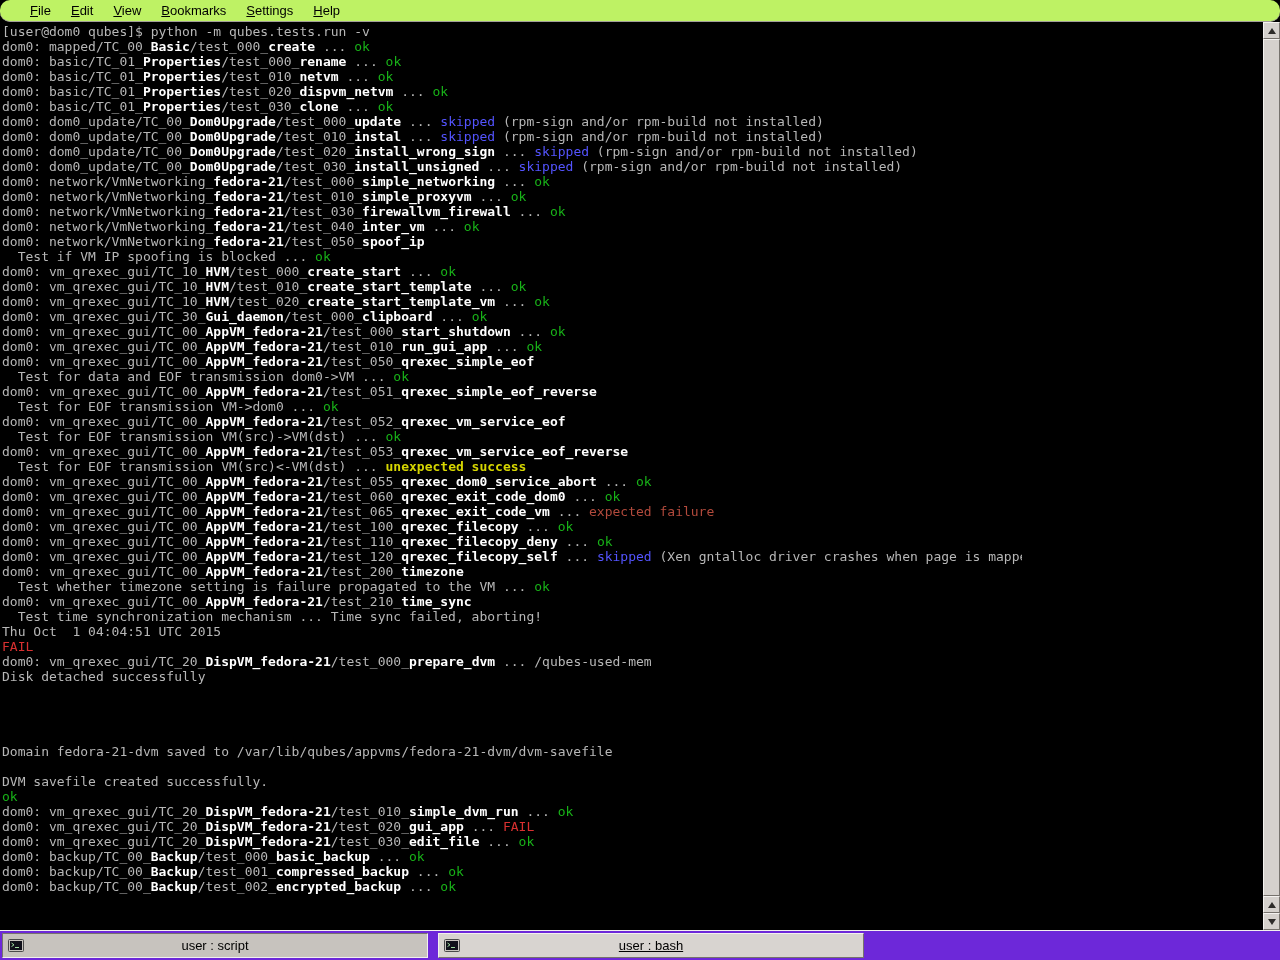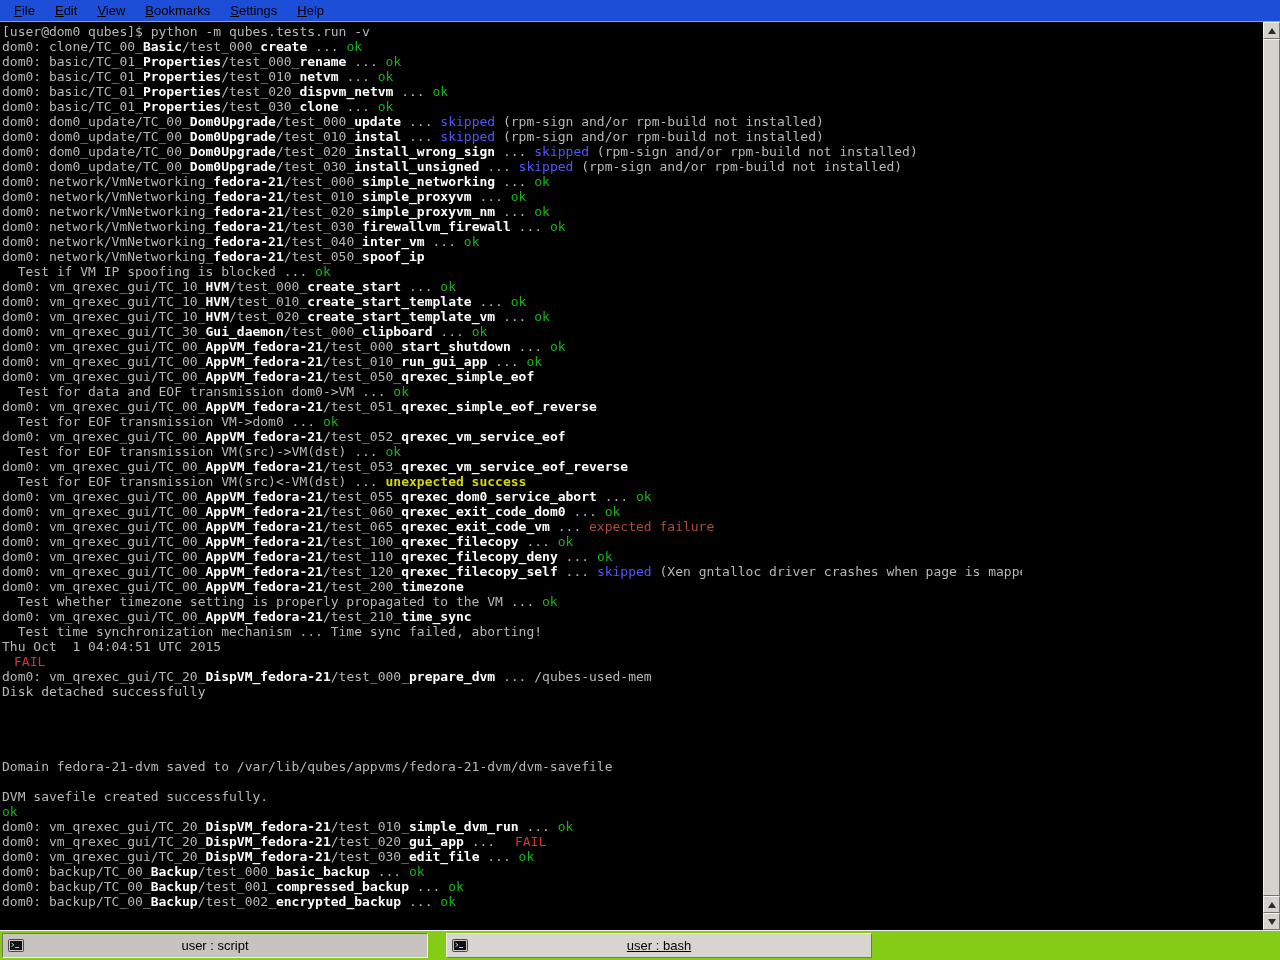--- a/index.html
+++ b/index.html
@@ -1,58 +1,58 @@
 <!DOCTYPE html>
 <html style="--term-bg: #000000; --fg: #b7b7b7; --bold: #ffffff; --ok: #18b218; --skip: #5454ff; --unexp: #d6d600; --expf: #b24a3c; --fail: #d93030;"><head>
 <meta charset="utf-8">
 <style>
   * { margin:0; padding:0; box-sizing:border-box; }
   html, body { width:1280px; height:960px; overflow:hidden; background:#000; }
   #window { position:relative; width:1280px; height:960px; font-family:"Liberation Sans", sans-serif; }
 
   
   #menu-bar { position:absolute; top:0; left:0; width:1280px; height:22px;
-    background:#1d4ed8; border-bottom:1px solid #a39f9a;
-    display:flex; align-items:center; padding-left:4px; }
+    background:#bef264; border-bottom:1px solid #a39f9a;
+    display:flex; align-items:center; padding-left:20px;border-radius:10px; }
   .menu-item { display:inline-block; padding:2px 10px; font-size:13px; color:#000; cursor:default; }
   .menu-item::first-letter { text-decoration:underline; }
 
   
   #terminal { position:absolute; top:22px; left:0; width:1022px; height:908px;
     background:var(--term-bg,#000);
     font-family:"DejaVu Sans Mono", monospace; font-size:13px; line-height:15px;
     padding:2px 0 0 2px; overflow:hidden; }
   .term-line { height:15px; white-space:pre; }
   .seg-n  { color:var(--fg,#b7b7b7); }
   .seg-b  { color:var(--bold,#fff); font-weight:bold; }
   .seg-g  { color:var(--ok,#18b218); }
   .seg-bl { color:var(--skip,#5454ff); }
   .seg-y  { color:var(--unexp,#d6d600); font-weight:bold;margin-top:20px; }
   .seg-r  { color:var(--expf,#b24a3c); }
-  .seg-f  { color:var(--fail,#d93030);margin-left:12px; }
+  .seg-f  { color:var(--fail,#d93030); }
 
   
   #scrollbar { position:absolute; top:22px; right:0; width:17px; height:908px; background:#9b9792; }
   .sb-btn { width:17px; height:17px; background:#d5d1cd;
     border-top:1px solid #f4f2f0; border-left:1px solid #f4f2f0;
     border-right:1px solid #767ael; border-right:1px solid #76726d; border-bottom:1px solid #76726d;
     display:flex; align-items:center; justify-content:center; }
   .arrow { width:0; height:0; display:block; }
   .arrow-up   { border-left:4px solid transparent; border-right:4px solid transparent; border-bottom:6px solid #2e2c2a; }
   .arrow-down { border-left:4px solid transparent; border-right:4px solid transparent; border-top:6px solid #2e2c2a; }
   #sb-top { position:absolute; top:0; left:0; }
   #sb-thumb { position:absolute; top:17px; left:0; width:17px; height:857px; background:#d5d1cd;
     border-top:1px solid #f4f2f0; border-left:1px solid #f4f2f0;
     border-right:1px solid #76726d; border-bottom:1px solid #76726d; }
   #sb-bottom { position:absolute; bottom:0; left:0; }
 
   
   #taskbar { position:absolute; left:0; top:930px; width:1280px; height:30px;
-    background:#84cc16; border-top:1px solid #f2f0ee;
-    display:flex; align-items:center; padding:0 2px; gap:18px; }
+    background:#6d28d9; border-top:1px solid #f2f0ee;
+    display:flex; align-items:center; padding:0 2px; gap:10px; }
   .task-tab { width:426px; height:25px; position:relative;
     display:flex; align-items:center; justify-content:center;
     font-size:13px; color:#000; cursor:default; }
   .task-tab.active { background:#c7c3be; border:1px solid; border-color:#76726d #f2f0ee #f2f0ee #76726d; }
   .task-tab:not(.active) { background:#d8d4d0; border:1px solid; border-color:#f2f0ee #76726d #76726d #f2f0ee;text-decoration:underline; }
   .task-icon { position:absolute; left:5px; top:50%; transform:translateY(-50%); width:16px; height:16px; }
 </style>
 </head>
 <body>
 
@@ -62,32 +62,31 @@
     <div class="menu-item">File</div>
     <div class="menu-item">Edit</div>
     <div class="menu-item">View</div>
     <div class="menu-item">Bookmarks</div>
     <div class="menu-item">Settings</div>
     <div class="menu-item">Help</div>
   </div>
 
   <div id="terminal">
       <div class="term-line"><span class="seg-n">[user@dom0 qubes]$ python -m qubes.tests.run -v</span></div>
-      <div class="term-line"><span class="seg-n">dom0: clone/TC_00_</span><span class="seg-b">Basic</span><span class="seg-n">/test_000_</span><span class="seg-b">create</span><span class="seg-n"> ... </span><span class="seg-g">ok</span></div>
+      <div class="term-line"><span class="seg-n">dom0: mapped/TC_00_</span><span class="seg-b">Basic</span><span class="seg-n">/test_000_</span><span class="seg-b">create</span><span class="seg-n"> ... </span><span class="seg-g">ok</span></div>
       <div class="term-line"><span class="seg-n">dom0: basic/TC_01_</span><span class="seg-b">Properties</span><span class="seg-n">/test_000_</span><span class="seg-b">rename</span><span class="seg-n"> ... </span><span class="seg-g">ok</span></div>
       <div class="term-line"><span class="seg-n">dom0: basic/TC_01_</span><span class="seg-b">Properties</span><span class="seg-n">/test_010_</span><span class="seg-b">netvm</span><span class="seg-n"> ... </span><span class="seg-g">ok</span></div>
       <div class="term-line"><span class="seg-n">dom0: basic/TC_01_</span><span class="seg-b">Properties</span><span class="seg-n">/test_020_</span><span class="seg-b">dispvm_netvm</span><span class="seg-n"> ... </span><span class="seg-g">ok</span></div>
       <div class="term-line"><span class="seg-n">dom0: basic/TC_01_</span><span class="seg-b">Properties</span><span class="seg-n">/test_030_</span><span class="seg-b">clone</span><span class="seg-n"> ... </span><span class="seg-g">ok</span></div>
       <div class="term-line"><span class="seg-n">dom0: dom0_update/TC_00_</span><span class="seg-b">Dom0Upgrade</span><span class="seg-n">/test_000_</span><span class="seg-b">update</span><span class="seg-n"> ... </span><span class="seg-bl">skipped</span><span class="seg-n"> (rpm-sign and/or rpm-build not installed)</span></div>
       <div class="term-line"><span class="seg-n">dom0: dom0_update/TC_00_</span><span class="seg-b">Dom0Upgrade</span><span class="seg-n">/test_010_</span><span class="seg-b">instal</span><span class="seg-n"> ... </span><span class="seg-bl">skipped</span><span class="seg-n"> (rpm-sign and/or rpm-build not installed)</span></div>
       <div class="term-line"><span class="seg-n">dom0: dom0_update/TC_00_</span><span class="seg-b">Dom0Upgrade</span><span class="seg-n">/test_020_</span><span class="seg-b">install_wrong_sign</span><span class="seg-n"> ... </span><span class="seg-bl">skipped</span><span class="seg-n"> (rpm-sign and/or rpm-build not installed)</span></div>
       <div class="term-line"><span class="seg-n">dom0: dom0_update/TC_00_</span><span class="seg-b">Dom0Upgrade</span><span class="seg-n">/test_030_</span><span class="seg-b">install_unsigned</span><span class="seg-n"> ... </span><span class="seg-bl">skipped</span><span class="seg-n"> (rpm-sign and/or rpm-build not installed)</span></div>
       <div class="term-line"><span class="seg-n">dom0: network/VmNetworking_</span><span class="seg-b">fedora-21</span><span class="seg-n">/test_000_</span><span class="seg-b">simple_networking</span><span class="seg-n"> ... </span><span class="seg-g">ok</span></div>
       <div class="term-line"><span class="seg-n">dom0: network/VmNetworking_</span><span class="seg-b">fedora-21</span><span class="seg-n">/test_010_</span><span class="seg-b">simple_proxyvm</span><span class="seg-n"> ... </span><span class="seg-g">ok</span></div>
-      <div class="term-line"><span class="seg-n">dom0: network/VmNetworking_</span><span class="seg-b">fedora-21</span><span class="seg-n">/test_020_</span><span class="seg-b">simple_proxyvm_nm</span><span class="seg-n"> ... </span><span class="seg-g">ok</span></div>
       <div class="term-line"><span class="seg-n">dom0: network/VmNetworking_</span><span class="seg-b">fedora-21</span><span class="seg-n">/test_030_</span><span class="seg-b">firewallvm_firewall</span><span class="seg-n"> ... </span><span class="seg-g">ok</span></div>
       <div class="term-line"><span class="seg-n">dom0: network/VmNetworking_</span><span class="seg-b">fedora-21</span><span class="seg-n">/test_040_</span><span class="seg-b">inter_vm</span><span class="seg-n"> ... </span><span class="seg-g">ok</span></div>
       <div class="term-line"><span class="seg-n">dom0: network/VmNetworking_</span><span class="seg-b">fedora-21</span><span class="seg-n">/test_050_</span><span class="seg-b">spoof_ip</span></div>
       <div class="term-line"><span class="seg-n">  Test if VM IP spoofing is blocked ... </span><span class="seg-g">ok</span></div>
       <div class="term-line"><span class="seg-n">dom0: vm_qrexec_gui/TC_10_</span><span class="seg-b">HVM</span><span class="seg-n">/test_000_</span><span class="seg-b">create_start</span><span class="seg-n"> ... </span><span class="seg-g">ok</span></div>
       <div class="term-line"><span class="seg-n">dom0: vm_qrexec_gui/TC_10_</span><span class="seg-b">HVM</span><span class="seg-n">/test_010_</span><span class="seg-b">create_start_template</span><span class="seg-n"> ... </span><span class="seg-g">ok</span></div>
       <div class="term-line"><span class="seg-n">dom0: vm_qrexec_gui/TC_10_</span><span class="seg-b">HVM</span><span class="seg-n">/test_020_</span><span class="seg-b">create_start_template_vm</span><span class="seg-n"> ... </span><span class="seg-g">ok</span></div>
       <div class="term-line"><span class="seg-n">dom0: vm_qrexec_gui/TC_30_</span><span class="seg-b">Gui_daemon</span><span class="seg-n">/test_000_</span><span class="seg-b">clipboard</span><span class="seg-n"> ... </span><span class="seg-g">ok</span></div>
       <div class="term-line"><span class="seg-n">dom0: vm_qrexec_gui/TC_00_</span><span class="seg-b">AppVM_fedora-21</span><span class="seg-n">/test_000_</span><span class="seg-b">start_shutdown</span><span class="seg-n"> ... </span><span class="seg-g">ok</span></div>
       <div class="term-line"><span class="seg-n">dom0: vm_qrexec_gui/TC_00_</span><span class="seg-b">AppVM_fedora-21</span><span class="seg-n">/test_010_</span><span class="seg-b">run_gui_app</span><span class="seg-n"> ... </span><span class="seg-g">ok</span></div>
@@ -99,21 +98,21 @@
       <div class="term-line"><span class="seg-n">  Test for EOF transmission VM(src)-&gt;VM(dst) ... </span><span class="seg-g">ok</span></div>
       <div class="term-line"><span class="seg-n">dom0: vm_qrexec_gui/TC_00_</span><span class="seg-b">AppVM_fedora-21</span><span class="seg-n">/test_053_</span><span class="seg-b">qrexec_vm_service_eof_reverse</span></div>
       <div class="term-line"><span class="seg-n">  Test for EOF transmission VM(src)&lt;-VM(dst) ... </span><span class="seg-y">unexpected success</span></div>
       <div class="term-line"><span class="seg-n">dom0: vm_qrexec_gui/TC_00_</span><span class="seg-b">AppVM_fedora-21</span><span class="seg-n">/test_055_</span><span class="seg-b">qrexec_dom0_service_abort</span><span class="seg-n"> ... </span><span class="seg-g">ok</span></div>
       <div class="term-line"><span class="seg-n">dom0: vm_qrexec_gui/TC_00_</span><span class="seg-b">AppVM_fedora-21</span><span class="seg-n">/test_060_</span><span class="seg-b">qrexec_exit_code_dom0</span><span class="seg-n"> ... </span><span class="seg-g">ok</span></div>
       <div class="term-line"><span class="seg-n">dom0: vm_qrexec_gui/TC_00_</span><span class="seg-b">AppVM_fedora-21</span><span class="seg-n">/test_065_</span><span class="seg-b">qrexec_exit_code_vm</span><span class="seg-n"> ... </span><span class="seg-r">expected failure</span></div>
       <div class="term-line"><span class="seg-n">dom0: vm_qrexec_gui/TC_00_</span><span class="seg-b">AppVM_fedora-21</span><span class="seg-n">/test_100_</span><span class="seg-b">qrexec_filecopy</span><span class="seg-n"> ... </span><span class="seg-g">ok</span></div>
       <div class="term-line"><span class="seg-n">dom0: vm_qrexec_gui/TC_00_</span><span class="seg-b">AppVM_fedora-21</span><span class="seg-n">/test_110_</span><span class="seg-b">qrexec_filecopy_deny</span><span class="seg-n"> ... </span><span class="seg-g">ok</span></div>
       <div class="term-line"><span class="seg-n">dom0: vm_qrexec_gui/TC_00_</span><span class="seg-b">AppVM_fedora-21</span><span class="seg-n">/test_120_</span><span class="seg-b">qrexec_filecopy_self</span><span class="seg-n"> ... </span><span class="seg-bl">skipped</span><span class="seg-n"> (Xen gntalloc driver crashes when page is mapped in the same domain)</span></div>
       <div class="term-line"><span class="seg-n">dom0: vm_qrexec_gui/TC_00_</span><span class="seg-b">AppVM_fedora-21</span><span class="seg-n">/test_200_</span><span class="seg-b">timezone</span></div>
-      <div class="term-line"><span class="seg-n">  Test whether timezone setting is properly propagated to the VM ... </span><span class="seg-g">ok</span></div>
+      <div class="term-line"><span class="seg-n">  Test whether timezone setting is failure propagated to the VM ... </span><span class="seg-g">ok</span></div>
       <div class="term-line"><span class="seg-n">dom0: vm_qrexec_gui/TC_00_</span><span class="seg-b">AppVM_fedora-21</span><span class="seg-n">/test_210_</span><span class="seg-b">time_sync</span></div>
       <div class="term-line"><span class="seg-n">  Test time synchronization mechanism ... Time sync failed, aborting!</span></div>
       <div class="term-line"><span class="seg-n">Thu Oct  1 04:04:51 UTC 2015</span></div>
       <div class="term-line"><span class="seg-f">FAIL</span></div>
       <div class="term-line"><span class="seg-n">dom0: vm_qrexec_gui/TC_20_</span><span class="seg-b">DispVM_fedora-21</span><span class="seg-n">/test_000_</span><span class="seg-b">prepare_dvm</span><span class="seg-n"> ... /qubes-used-mem</span></div>
       <div class="term-line"><span class="seg-n">Disk detached successfully</span></div>
       <div class="term-line"></div>
       <div class="term-line"></div>
       <div class="term-line"></div>
       <div class="term-line"></div>

